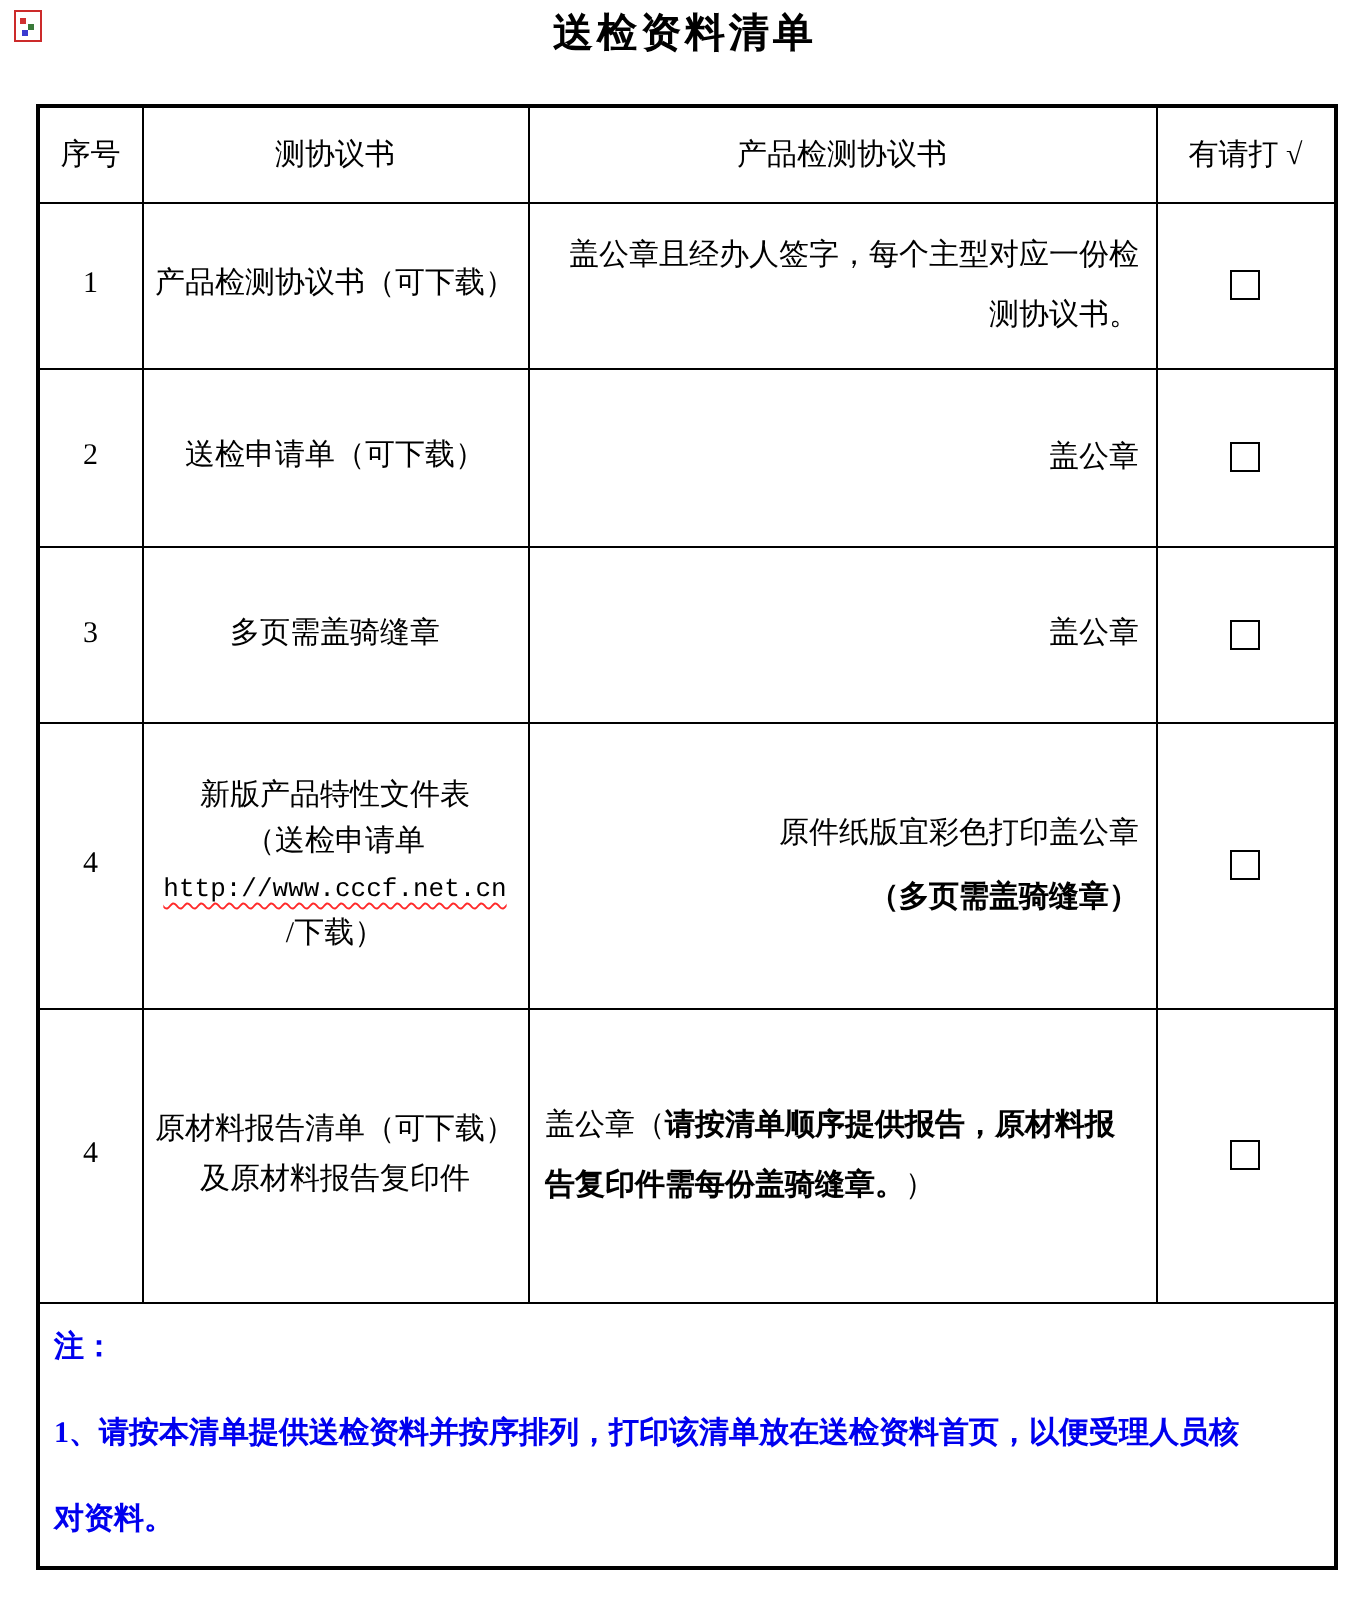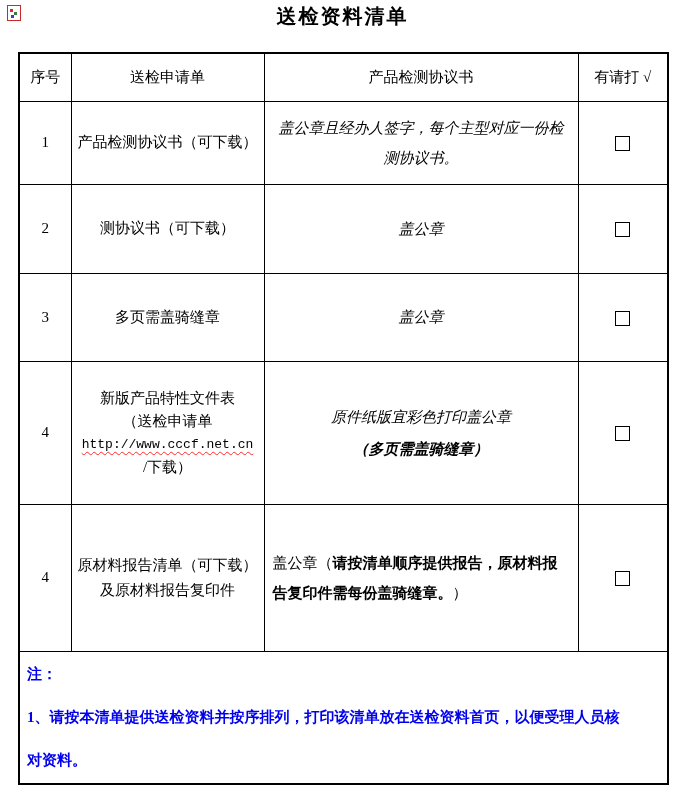--- a/index.html
+++ b/index.html
@@ -23,21 +23,21 @@
   table.checklist{
     position:absolute;top:52px;left:18px;width:649px;
     border-collapse:collapse;table-layout:fixed;
     font-size:15px;border:2px solid #000;
   }
   td,th{border:1px solid #000;vertical-align:middle;padding:0;overflow:hidden;}
   th{font-weight:normal;text-align:center;}
   td.no{text-align:center;}
   td.name{text-align:center;padding:4px 5px;line-height:25px;}
   td.desc{padding:4px 8px;line-height:30px;}
-  .center{text-align:center;font-style:italic;}
+  .center{text-align:right;}
   .pre{white-space:pre-line;}
   .r4name div{line-height:23px;}
   .url{
     font-family:"Liberation Mono", monospace;font-size:13px;
     text-decoration:underline;text-decoration-style:wavy;
     text-decoration-color:#ff2a2a;text-decoration-thickness:1px;
     text-underline-offset:3px;
   }
   .r4desc div{line-height:32px;}
   .bold{font-weight:bold;}
@@ -67,38 +67,38 @@
   <colgroup>
     <col style="width:52px">
       <col style="width:193px">
       <col style="width:314px">
       <col style="width:90px">
   </colgroup>
 
   <tbody>
       <tr style="height:48px">
     <th>序号</th>
-    <th>送检申请单</th>
+    <th>测协议书</th>
     <th>产品检测协议书</th>
     <th>有请打 √</th>
   </tr>
 
   <tr style="height:83px">
     <td class="no">1</td>
     <td class="name">产品检测协议书（可下载）</td>
     <td class="desc center pre">盖公章且经办人签字，每个主型对应一份检
 测协议书。</td>
     <td class="chk">
       <span class="checkbox"></span>
     </td>
   </tr>
 
   <tr style="height:89px">
     <td class="no">2</td>
-    <td class="name">测协议书（可下载）</td>
+    <td class="name">送检申请单（可下载）</td>
     <td class="desc center">盖公章</td>
     <td class="chk">
       <span class="checkbox"></span>
     </td>
   </tr>
 
   <tr style="height:88px">
     <td class="no">3</td>
     <td class="name">多页需盖骑缝章</td>
     <td class="desc center">盖公章</td>

